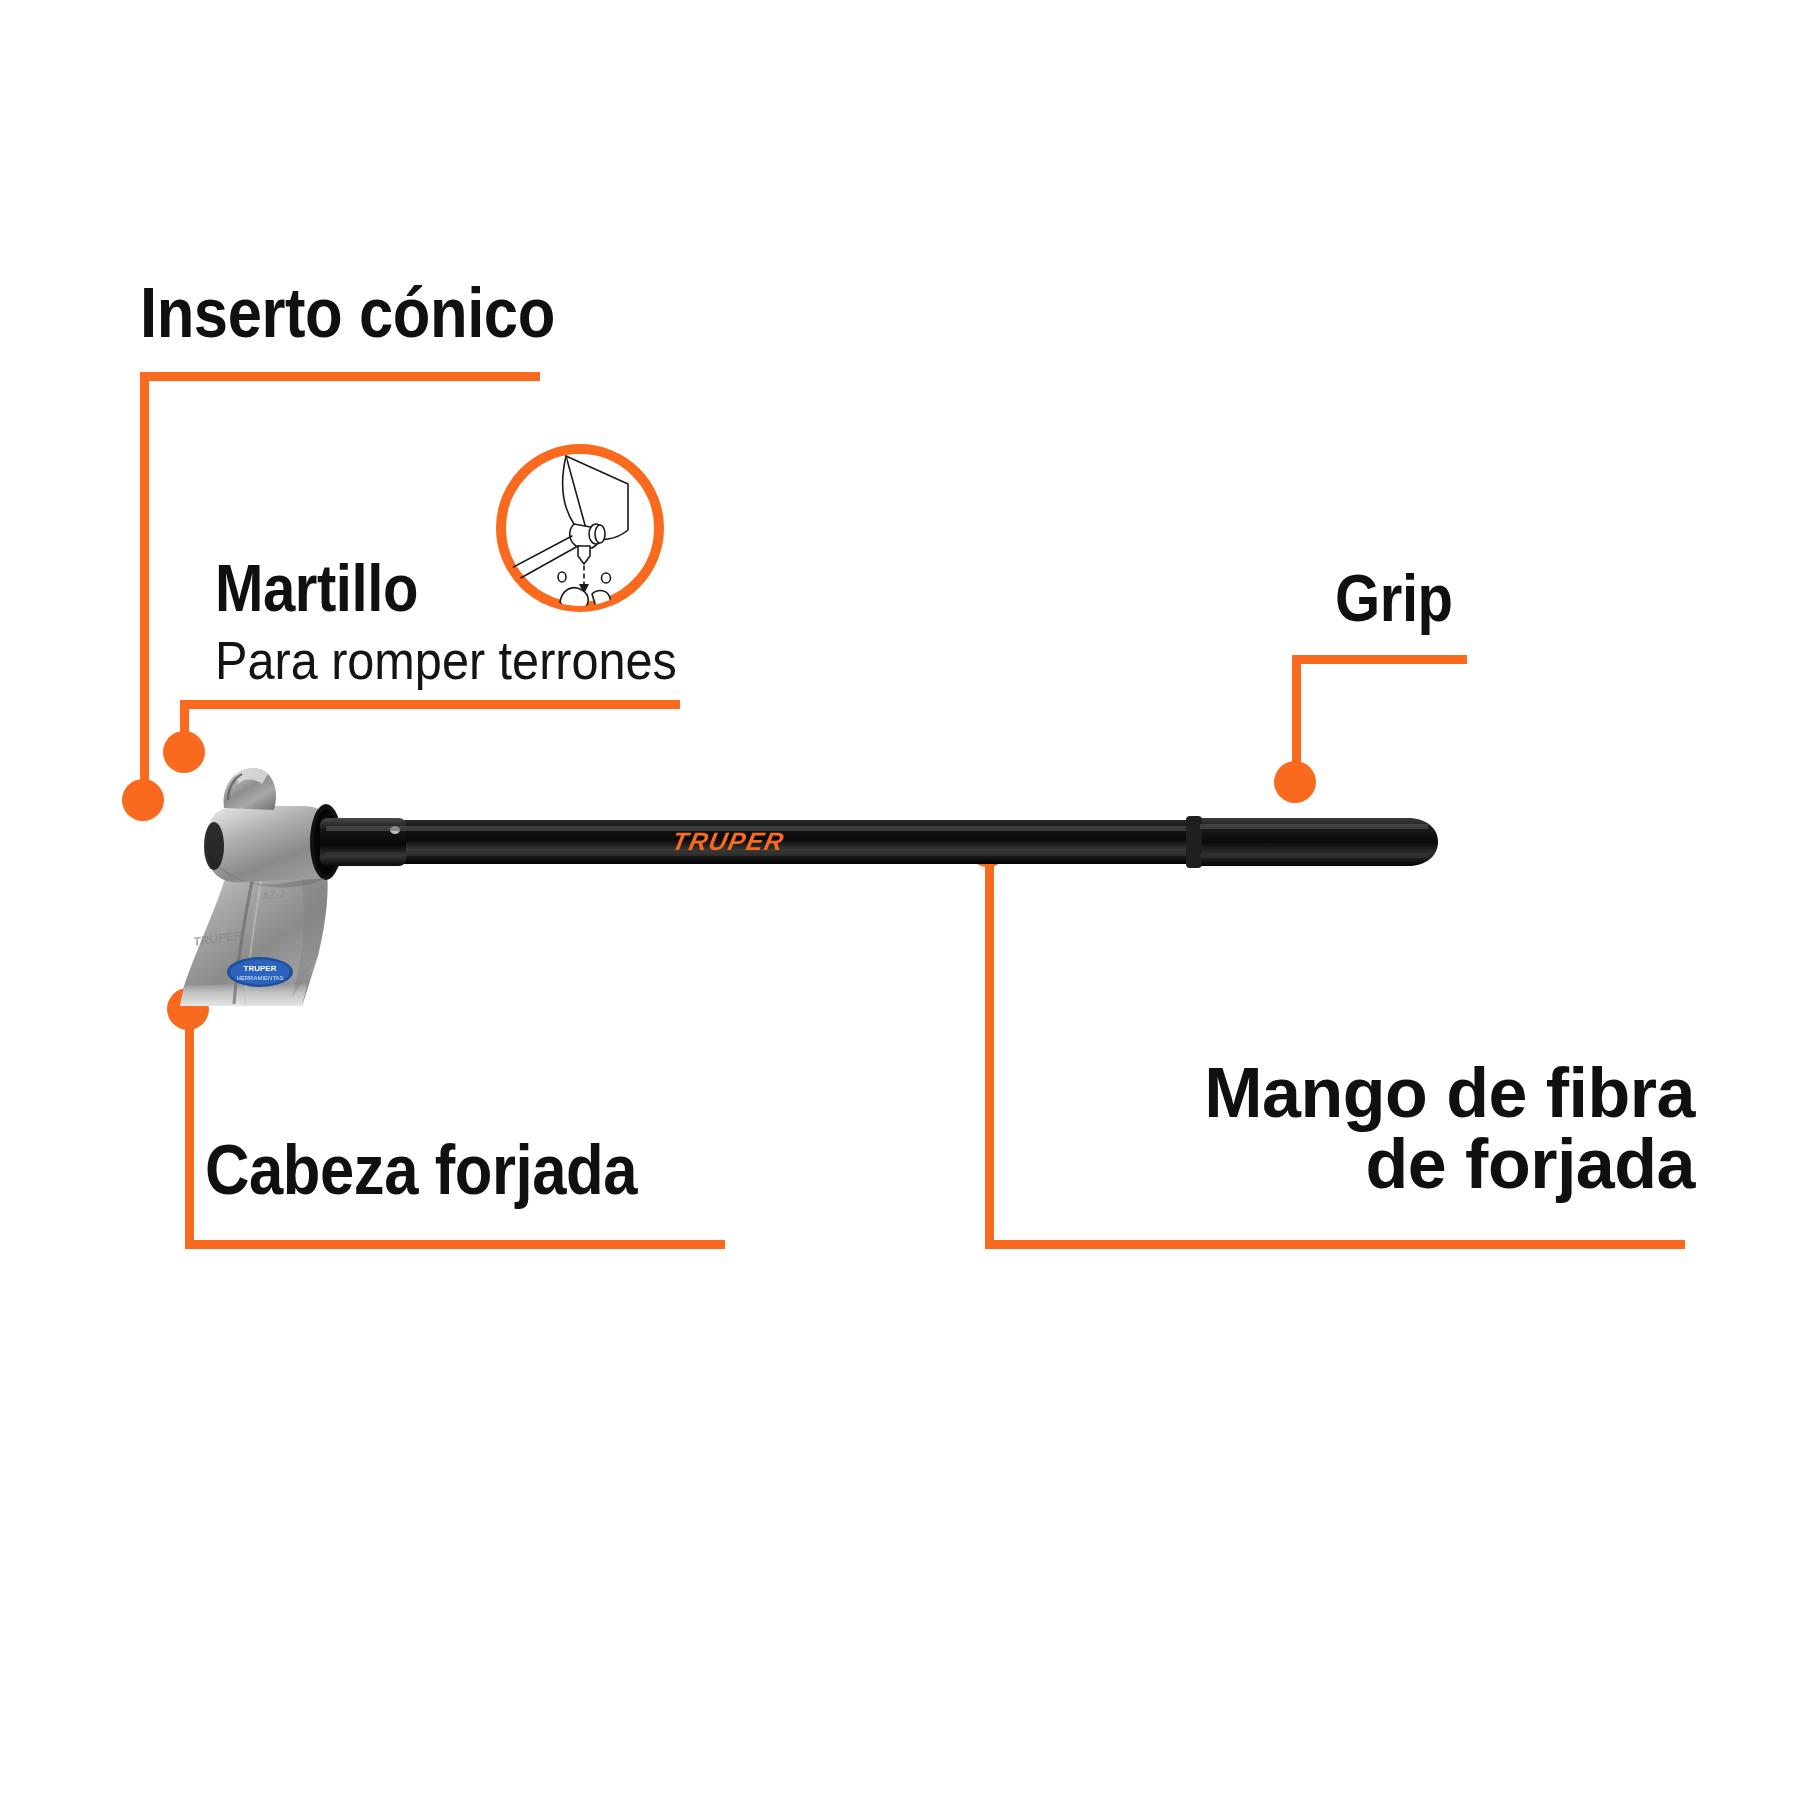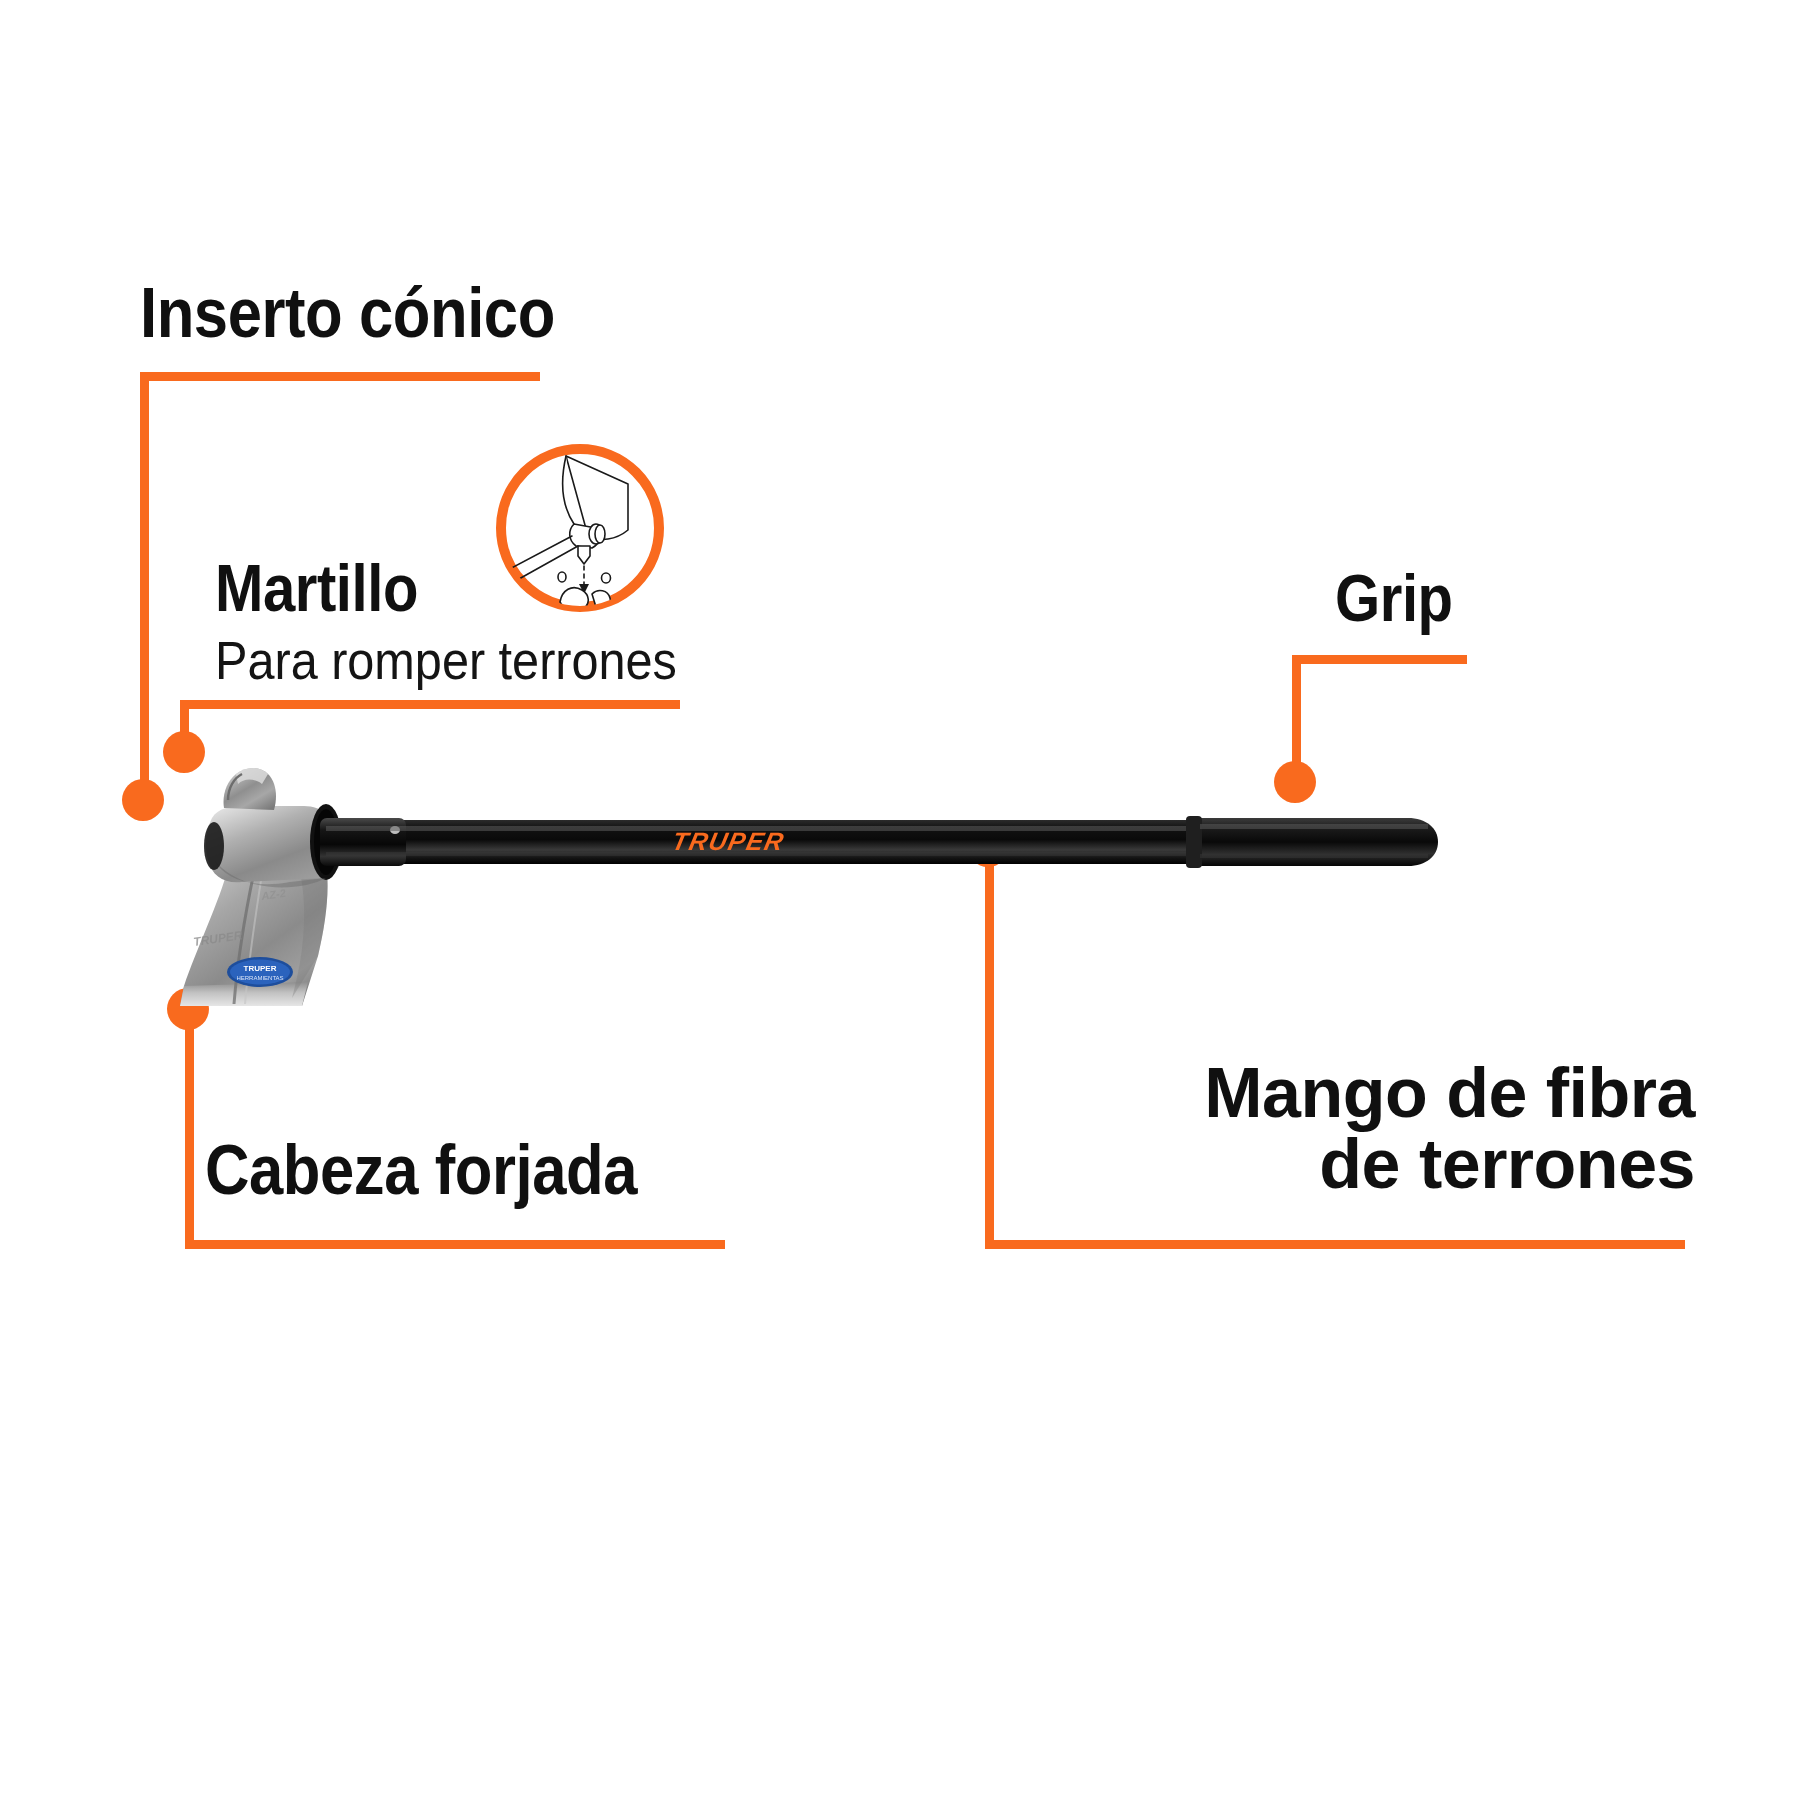--- a/index.html
+++ b/index.html
@@ -347,16 +347,16 @@
   <div class="label cond" id="lbl-martillo">Martillo</div>
 
   <div class="sublabel" id="lbl-martillo-sub">Para romper terrones</div>
 
   <div class="label cond" id="lbl-grip">Grip</div>
 
   <div class="label cond" id="lbl-cabeza">Cabeza forjada</div>
 
   <div class="label" id="lbl-mango">
     <span class="ln">Mango de fibra</span>
-    <span class="ln">de terrones</span>
+    <span class="ln">de forjada</span>
   </div>
 
 </div>
 
 </body></html>

